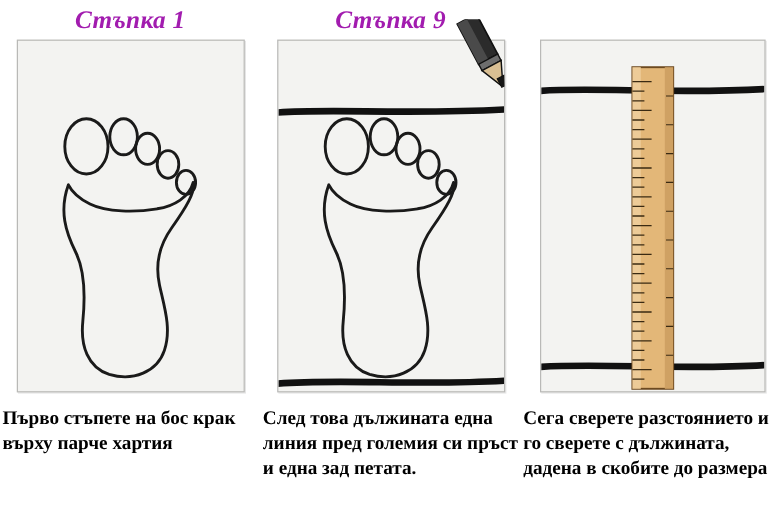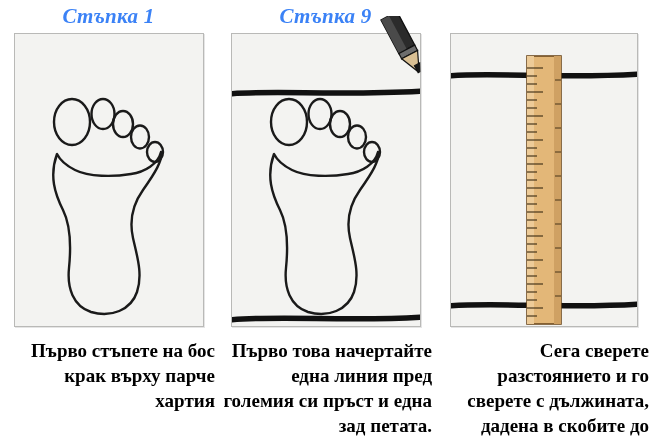--- a/index.html
+++ b/index.html
@@ -32,21 +32,21 @@
   .step-title {
     position: absolute;
     top: 4px;
     left: 0;
     width: 217px;
     text-align: center;
     font-family: "Liberation Serif", serif;
     font-style: italic;
     font-weight: bold;
     font-size: 21px;
-    color: #3b82f6;
+    color: #a21caf;
     letter-spacing: 0.3px;
   }
 
   .paper {
     position: absolute;
     top: 33px;
     left: 14px;
     width: 188px;
     height: 292px;
     background: #f3f3f1;
@@ -64,24 +64,24 @@
     top: 0;
     left: 0;
     width: 100%;
     height: 100%;
   }
 
   .caption {
     position: absolute;
     left: 2px;
     width: 213px;
-    text-align: right;
+    text-align: left;
     font-family: "Liberation Serif", serif;
     font-weight: bold;
-    font-size: 19px;
+    font-size: 16px;
     color: #000000;
     line-height: 1.32;
   }
   .cap-1 { top: 338px; }
   .cap-2 { top: 338px; }
   .cap-3 { top: 338px; }
 
   .pencil {
     position: absolute;
     top: 16px;
@@ -141,21 +141,21 @@
         <path d="M40,2 L49,2 L49,40 L40,40 Z" fill="#4a4a4a"></path>
 
         <path d="M40,40 L58,40 L58,46 L40,46 Z" fill="#6d6d6d" stroke="#111" stroke-width="1.2"></path>
 
         <path d="M40,46 L58,46 L50,64 L48,64 Z" fill="#d9bf93" stroke="#111" stroke-width="1.2"></path>
 
         <path d="M48,58 L54,58 L50,66 L48,66 Z" fill="#161616" stroke="#111" stroke-width="1"></path>
       </g>
     </svg>
 
-    <div class="caption cap-2">Първо това начертайте една линия пред големия си пръст и една зад петата.</div>
+    <div class="caption cap-2">След това дължината една линия пред големия си пръст и една зад петата.</div>
   </div>
 
   <div class="col col-3">
 
     <div class="paper">
       <svg class="svg-layer" viewBox="0 0 186 292" preserveAspectRatio="none">
 
         <path d="M-4,42 C40,38 112,45 190,40" fill="none" stroke="#111111" stroke-width="5.5" stroke-linecap="round"></path>
 
         <path d="M-4,272 C46,268 120,275 190,270" fill="none" stroke="#111111" stroke-width="5.5" stroke-linecap="round"></path>

